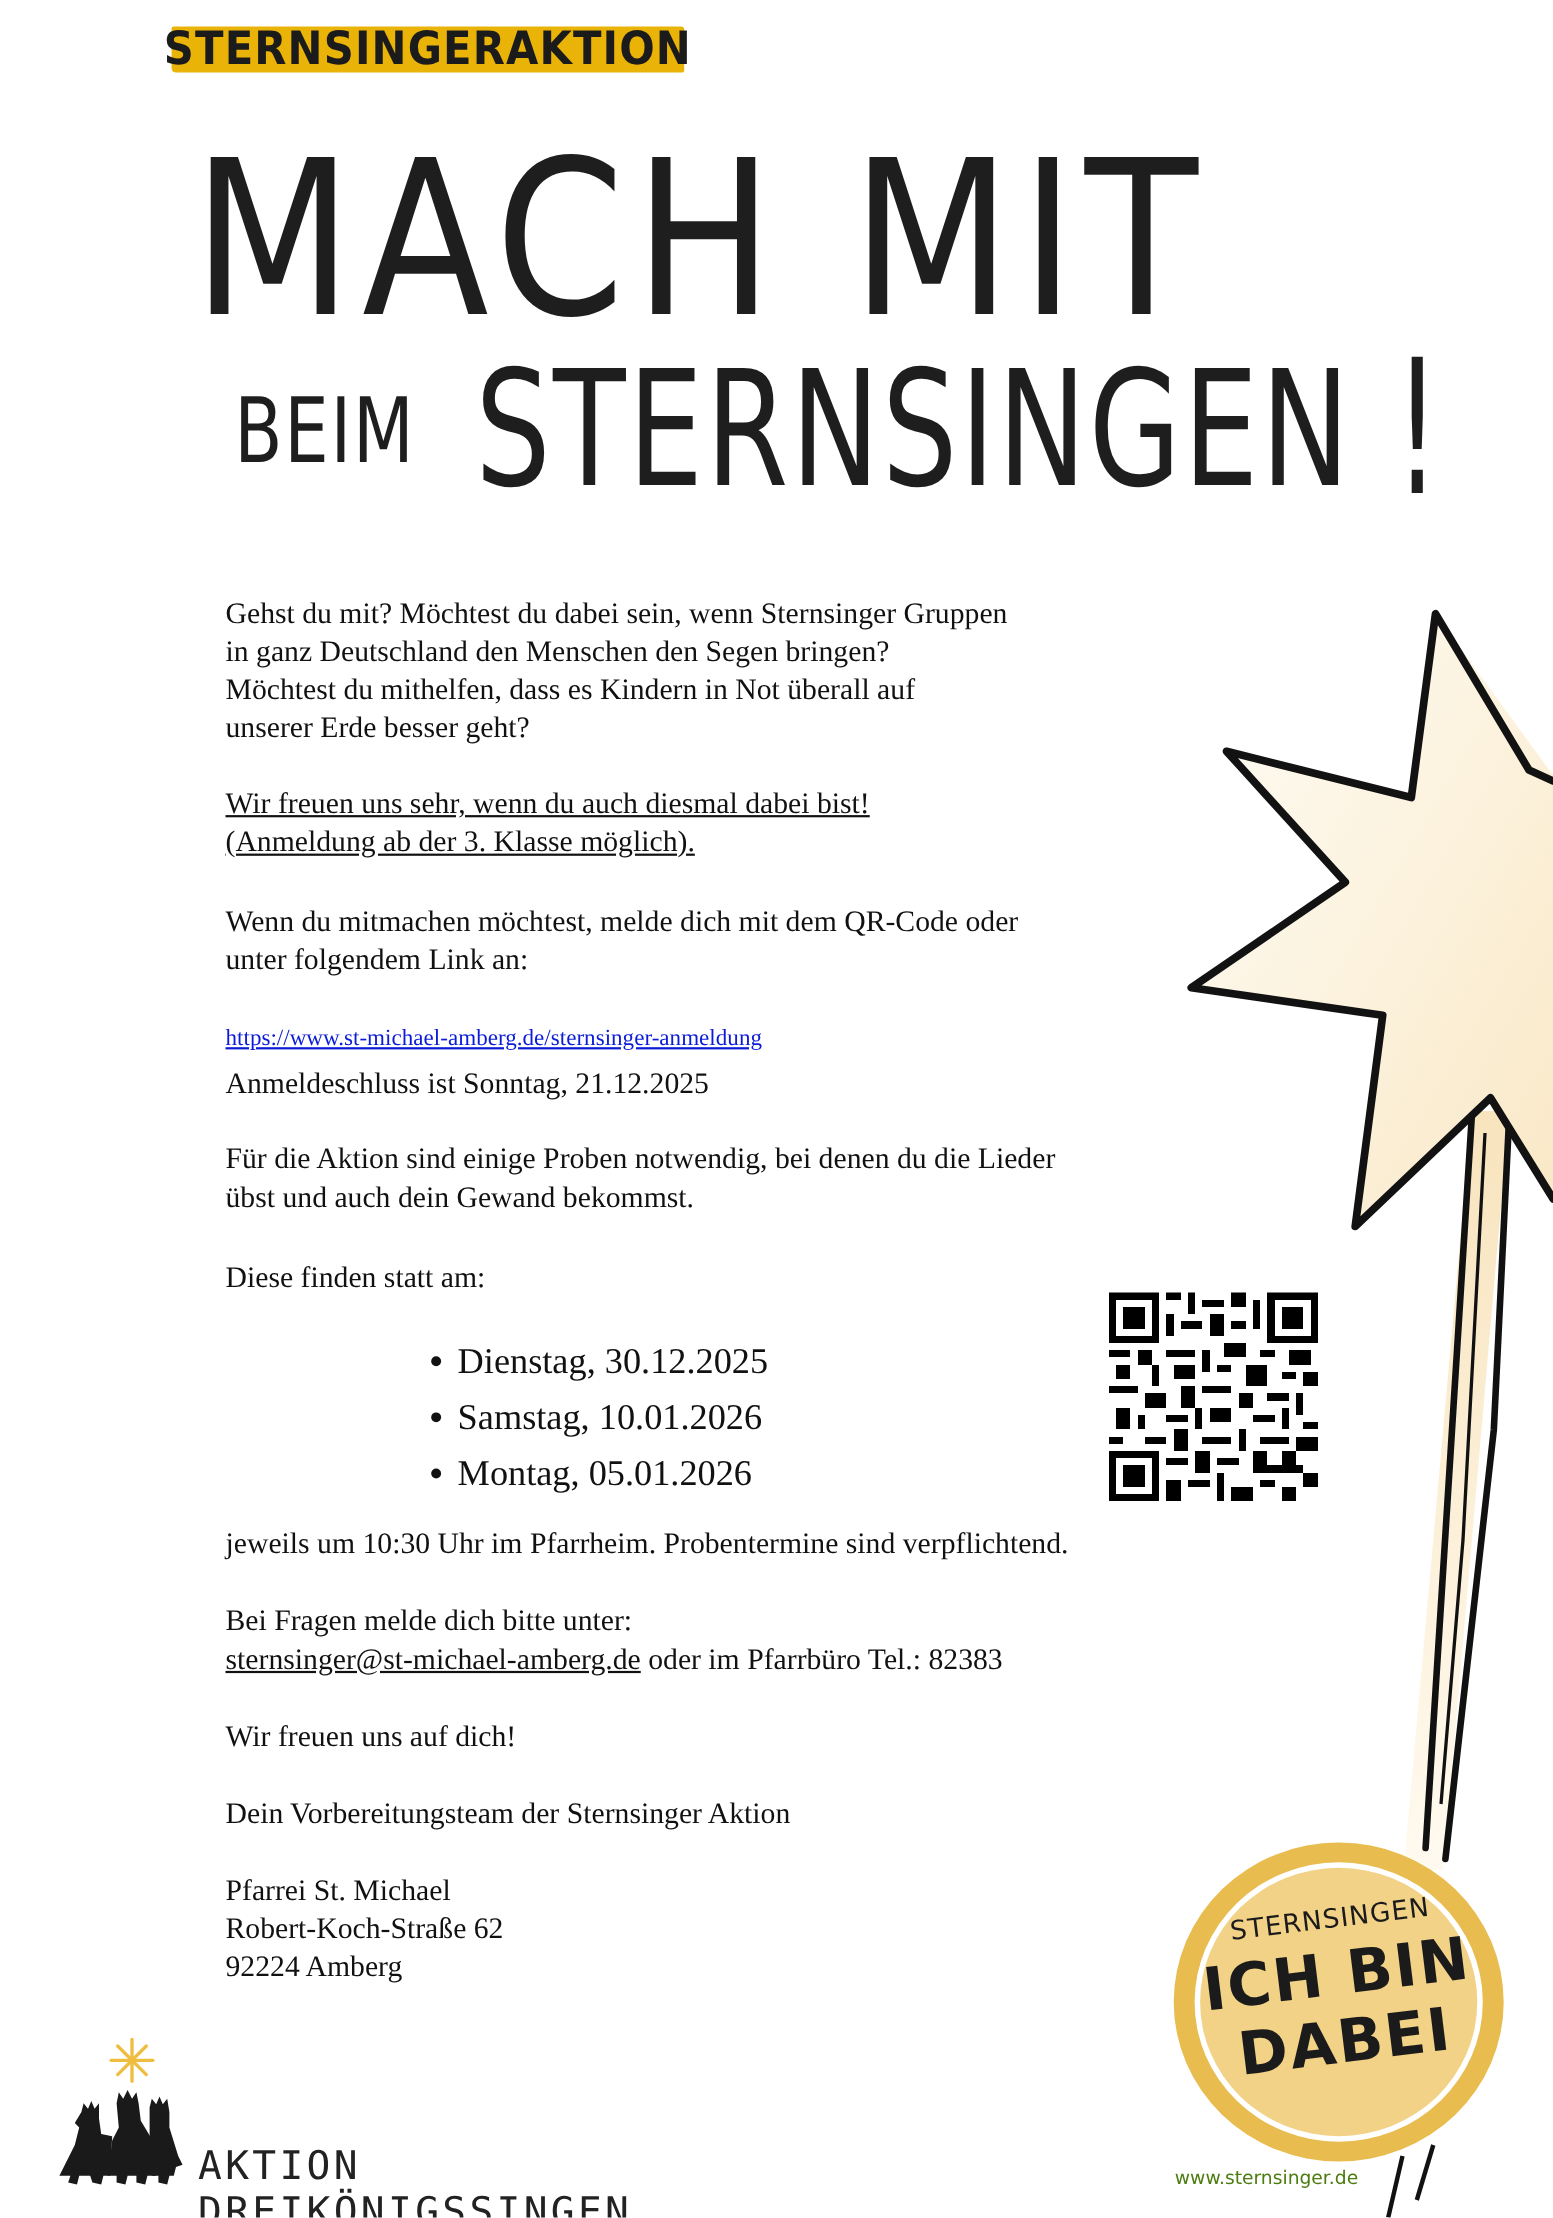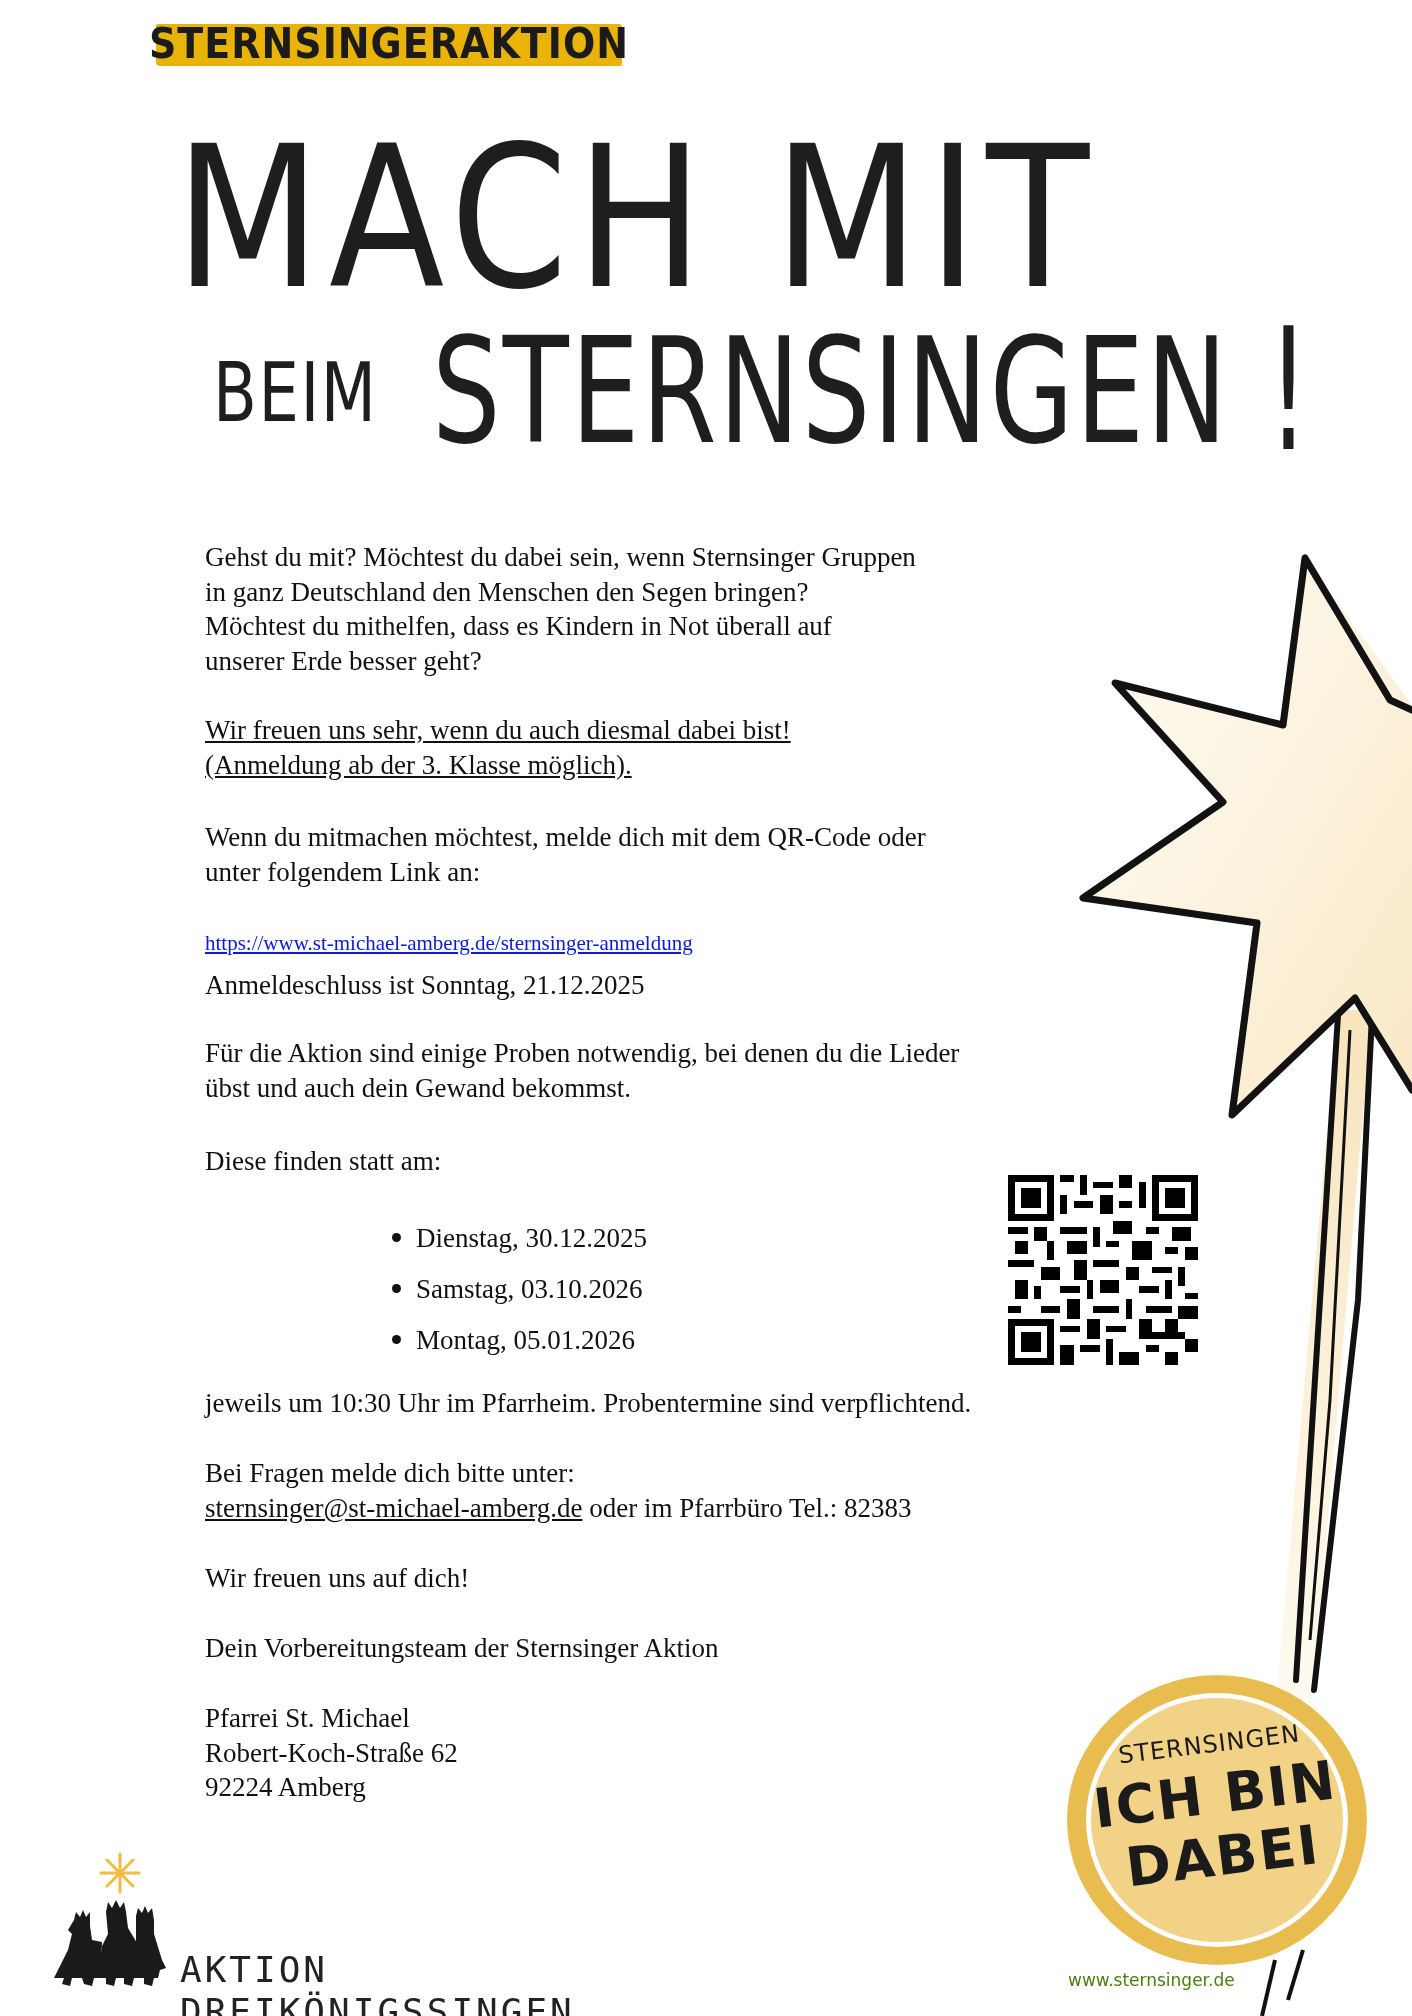--- a/index.html
+++ b/index.html
@@ -16,21 +16,21 @@
   }
   .hand { font-family:"DejaVu Sans", sans-serif; color:#1e1e1e; }
   .h-mach { left:175px; top:120px; font-size:196px; line-height:1; letter-spacing:10px; font-weight:normal; transform:scaleX(0.86); transform-origin:left top; }
   .h-beim { left:213px; top:352px; font-size:82px; line-height:1; letter-spacing:2px; transform:scaleX(0.78); transform-origin:left top; }
   .h-stern { left:432px; top:318px; font-size:146px; line-height:1; letter-spacing:3px; transform:scaleX(0.74); transform-origin:left top; }
   .h-excl { left:1268px; top:305px; font-size:170px; line-height:1; transform:scaleX(0.6); transform-origin:left top; }
   .text { font-size:27px; line-height:34.6px; white-space:nowrap; }
   .link { color:#0b1bd8; text-decoration:underline; font-size:21px; }
   .mail { text-decoration:underline; }
   .bullet-list { left:392px; top:1212px; margin:0; padding:0; list-style:none; }
-  .bullet-list li { font-size:27px; height:51px; line-height:40px; display:flex; align-items:center; }
+  .bullet-list li { font-size:33px; height:51px; line-height:40px; display:flex; align-items:center; }
   .bullet-list li .dot { width:9px; height:9px; border-radius:50%; background:#111; margin-right:15px; display:inline-block; }
   .qr { left:1006px; top:1175px; width:194px; height:190px; }
   .badge-text-small { font-family:"DejaVu Sans", sans-serif; font-size:24px; letter-spacing:1px; color:#1b1b1b; }
   .badge-text-big { font-family:"DejaVu Sans", sans-serif; font-weight:bold; font-size:54px; line-height:62px; color:#1b1b1b; letter-spacing:2px; }
   .site { left:1068px; top:1970px; font-family:"DejaVu Sans", sans-serif; font-size:17px; color:#4d7c0f; }
   .logo-text { left:180px; top:1905px; font-family:"DejaVu Sans Mono", monospace; font-size:36px; line-height:42px; color:#222; letter-spacing:3px;margin-top:44px; }
 </style>
 </head>
 <body>
 
@@ -94,21 +94,21 @@
 
 <div class="abs text" style="left:205px; top:1144px;">Diese finden statt am:</div>
 
 <ul class="abs bullet-list">
   <li>
       <span class="dot"></span>
       <span>Dienstag, 30.12.2025</span>
     </li>
   <li>
       <span class="dot"></span>
-      <span>Samstag, 03.10.2026</span>
+      <span>Samstag, 10.01.2026</span>
     </li>
   <li>
       <span class="dot"></span>
       <span>Montag, 05.01.2026</span>
     </li>
 </ul>
 
 <svg class="abs qr" viewBox="0 0 29 29" shape-rendering="crispEdges">
   <rect width="29" height="29" fill="#fff"></rect>
   <g fill="#000">

